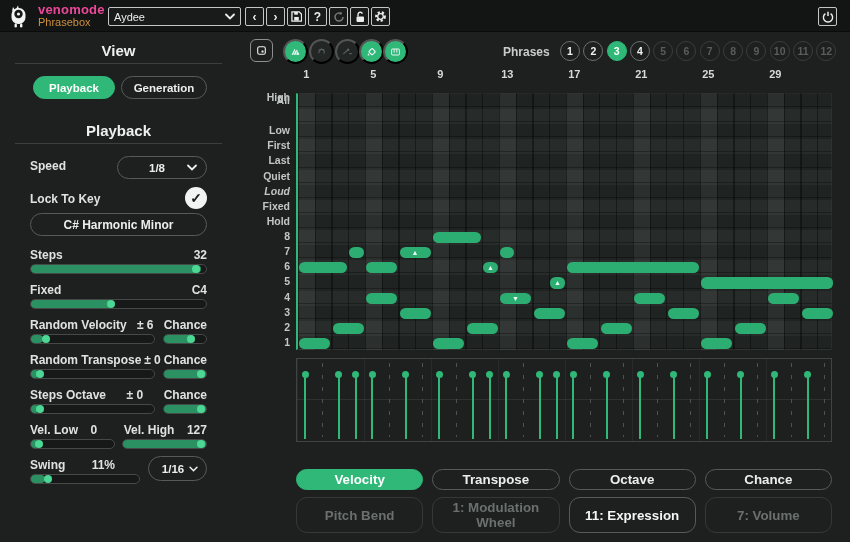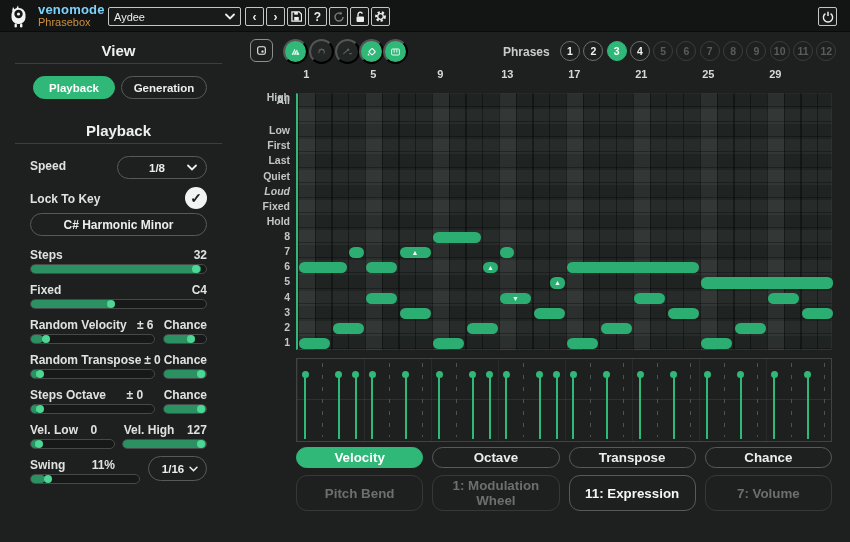--- a/index.html
+++ b/index.html
@@ -2,21 +2,21 @@
 <html><head>
 <meta charset="utf-8">
 <style>
   html,body{margin:0;padding:0;background:#101312;}
   *{box-sizing:border-box;font-family:"Liberation Sans",sans-serif;}
   #stage{position:relative;width:850px;height:542px;background:#1d201f;overflow:hidden;}
 
   
   #topbar{position:absolute;left:0;top:0;width:850px;height:32px;background:#121514;border-bottom:1px solid #0a0c0b;}
   .brand{position:absolute;left:38px;top:3px;line-height:13px;}
-  .brand .bname{font-size:13px;font-weight:bold;color:#7dd3fc;letter-spacing:.2px;}
+  .brand .bname{font-size:13px;font-weight:bold;color:#ec4899;letter-spacing:.2px;}
   .brand .bprod{font-size:11px;color:#cd8f3f;}
   #logo{position:absolute;left:6px;top:3px;}
   .preset{position:absolute;left:108px;top:7px;width:133px;height:19px;border:1px solid #c3c6c5;border-radius:2px;background:#181b1a;display:flex;align-items:center;padding:0 5px;cursor:pointer;}
   .preset .pval{flex:1;font-size:11px;color:#eceeed;}
   .tbtn{position:absolute;top:7px;width:19px;height:19px;border:1px solid #c3c6c5;border-radius:2px;background:#181b1a;color:#eceeed;display:flex;align-items:center;justify-content:center;font-size:12px;font-weight:bold;cursor:pointer;padding:0;}
   .tbtn.dim{color:#555a58;}
   .tbtn.dim svg{opacity:.45;}
 
   
   #sidebar{position:absolute;left:0;top:32px;width:237px;height:510px;}
@@ -61,21 +61,21 @@
   
   #vlane{position:absolute;left:296px;top:358px;width:536px;height:84px;border:1px solid #3f4341;background-color:#1d201f;
     background-image:
       linear-gradient(180deg, transparent 49%, rgba(255,255,255,0.08) 49%, rgba(255,255,255,0.08) 50.5%, transparent 50.5%),
       repeating-linear-gradient(90deg, rgba(255,255,255,0.05) 0 1px, transparent 1px 67px);}
   .vdash{position:absolute;top:4px;bottom:4px;width:1px;background-image:repeating-linear-gradient(180deg,#4d524f 0 4px,transparent 4px 12px);}
   .vbar{position:absolute;width:2px;background:#2fb878;cursor:pointer;}
   .vdot{position:absolute;width:7px;height:7px;border-radius:50%;background:#2fb878;cursor:pointer;}
 
   
-  .lrow{position:absolute;left:296px;width:536px;display:flex;gap:9px;}
+  .lrow{position:absolute;left:296px;width:536px;display:flex;gap:9px;margin-top:22px;}
   .lbtn{flex:1;border-radius:11px;border:1px solid #565b59;background:transparent;color:#eceeed;font-weight:bold;display:flex;align-items:center;justify-content:center;cursor:pointer;padding:0;}
   .lbtn.sel{background:#2fb878;border-color:#2fb878;color:#fff;}
   .lbtn.dim{border-color:#343837;color:#6b706e;}
   .lbtn.bright{border-color:#565b59;color:#f4f6f5;}
   #powerbtn{left:818px;}
   svg{display:block;}
 </style>
 </head>
 <body>
 
@@ -437,22 +437,22 @@
       <div class="vbar" style="left: 476.375px; top: 14.62px; bottom: 2px;"></div>
       <div class="vdot" style="left: 473.875px; top: 11.62px;"></div>
       <div class="vdash" style="left: 493.625px;"></div>
       <div class="vbar" style="left: 509.875px; top: 14.62px; bottom: 2px;"></div>
       <div class="vdot" style="left: 507.375px; top: 11.62px;"></div>
       <div class="vdash" style="left: 527.125px;"></div>
     </div>
 
   <div class="lrow" style="top:447px;height:21px;font-size:12px" id="lrow0">
       <button class="lbtn sel">Velocity</button>
+      <button class="lbtn ">Transpose</button>
       <button class="lbtn ">Octave</button>
-      <button class="lbtn ">Transpose</button>
       <button class="lbtn ">Chance</button>
     </div>
   <div class="lrow" style="top:475px;height:36px;font-size:11px" id="lrow1">
       <button class="lbtn dim">Pitch Bend</button>
       <button class="lbtn dim">1: Modulation Wheel</button>
       <button class="lbtn bright">11: Expression</button>
       <button class="lbtn dim">7: Volume</button>
     </div>
 
 </div>

